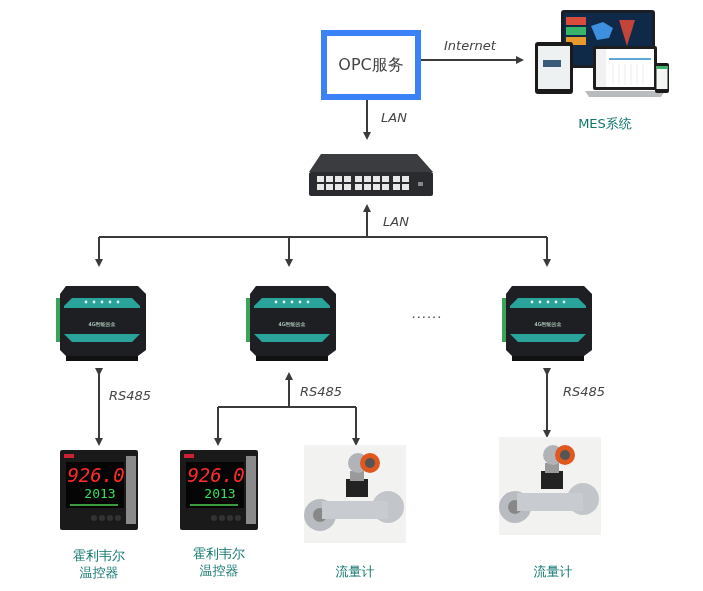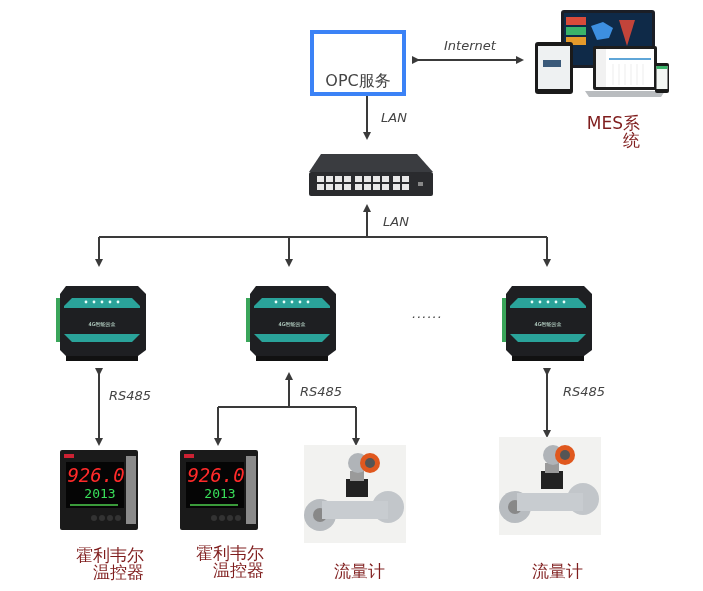--- a/index.html
+++ b/index.html
@@ -1,22 +1,22 @@
 <!DOCTYPE html>
 <html><head>
 <meta charset="utf-8">
 <style>
   html, body { margin:0; padding:0; background:#ffffff; }
   body { width:703px; height:591px; position:relative; overflow:hidden;
          font-family:"DejaVu Sans","Liberation Sans",sans-serif; color:#444; }
   .lbl { position:absolute; font-size:13px; color:#444; white-space:nowrap;font-style:italic; }
-  .lbl-cn { position:absolute; font-size:17px; color:#7f1d1d; text-align:right; line-height:17px; }
+  .lbl-cn { position:absolute; font-size:13px; color:#0f766e; text-align:center; line-height:17px; }
   #wires { position:absolute; left:0; top:0; }
-  .opc-box { position:absolute; left:310px; top:30px; width:88px; height:58px;
-             border:4px solid #3b82f6; background:#fff; display:flex; align-items:flex-end; justify-content:center;
+  .opc-box { position:absolute; left:321px; top:30px; width:88px; height:58px;
+             border:6px solid #3b82f6; background:#fff; display:flex; align-items:center; justify-content:center;
              font-size:16px; color:#444; }
   
   .switch { position:absolute; left:307px; top:152px; width:128px; height:46px; }
   
   .gw { position:absolute; width:92px; height:78px; }
   
   .tc { position:absolute; width:78px; height:80px; }
   
   .fm { position:absolute; width:102px; height:98px; background:#f2f2f0; }
   .mes { position:absolute; left:527px; top:8px; width:145px; height:92px; }

